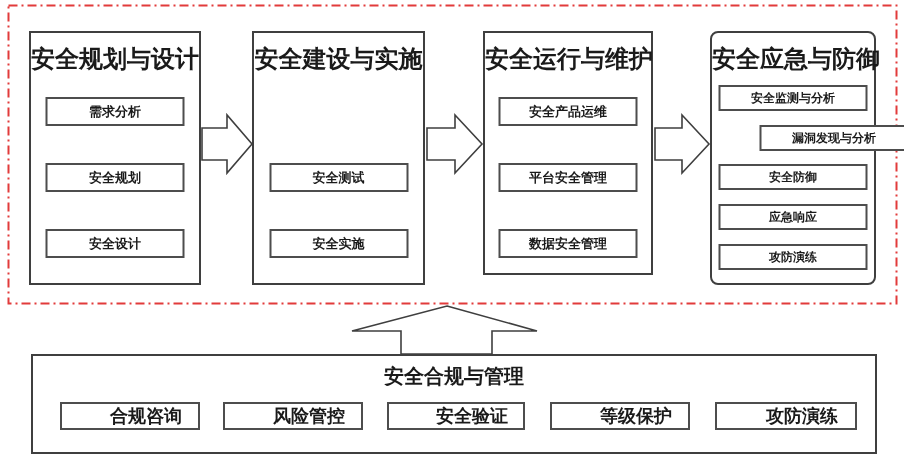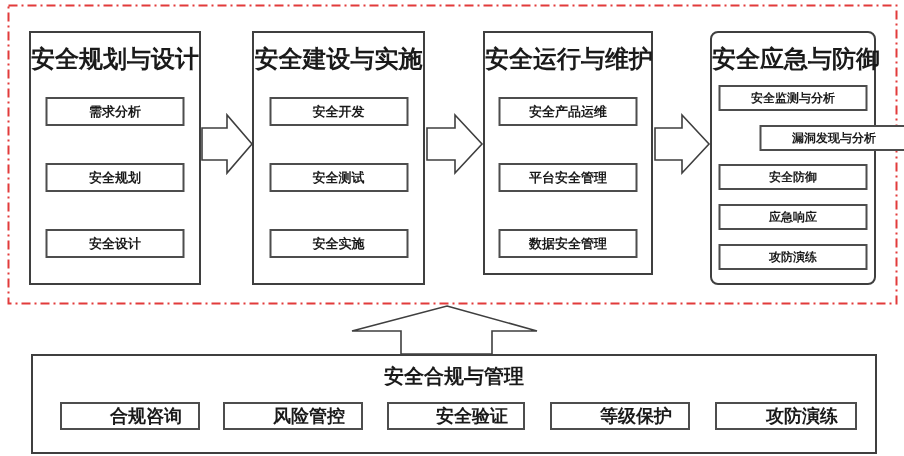--- a/index.html
+++ b/index.html
@@ -73,21 +73,20 @@
 
   <div class="box col1">
     <div class="col-title">安全规划与设计</div>
     <div class="sub w3 r1">需求分析</div>
     <div class="sub w3 r2">安全规划</div>
     <div class="sub w3 r3">安全设计</div>
   </div>
 
   <div class="box col2">
     <div class="col-title">安全建设与实施</div>
-    <div class="sub w3 r1">安全开发</div>
     <div class="sub w3 r2">安全测试</div>
     <div class="sub w3 r3">安全实施</div>
   </div>
 
   <div class="box col3">
     <div class="col-title">安全运行与维护</div>
     <div class="sub w3 r1">安全产品运维</div>
     <div class="sub w3 r2">平台安全管理</div>
     <div class="sub w3 r3">数据安全管理</div>
   </div>

